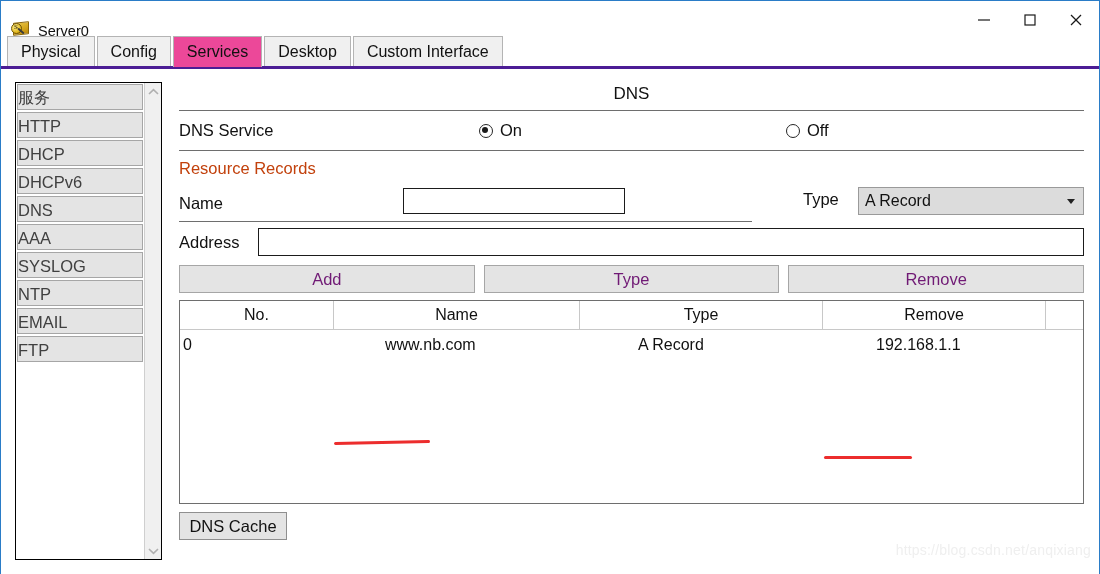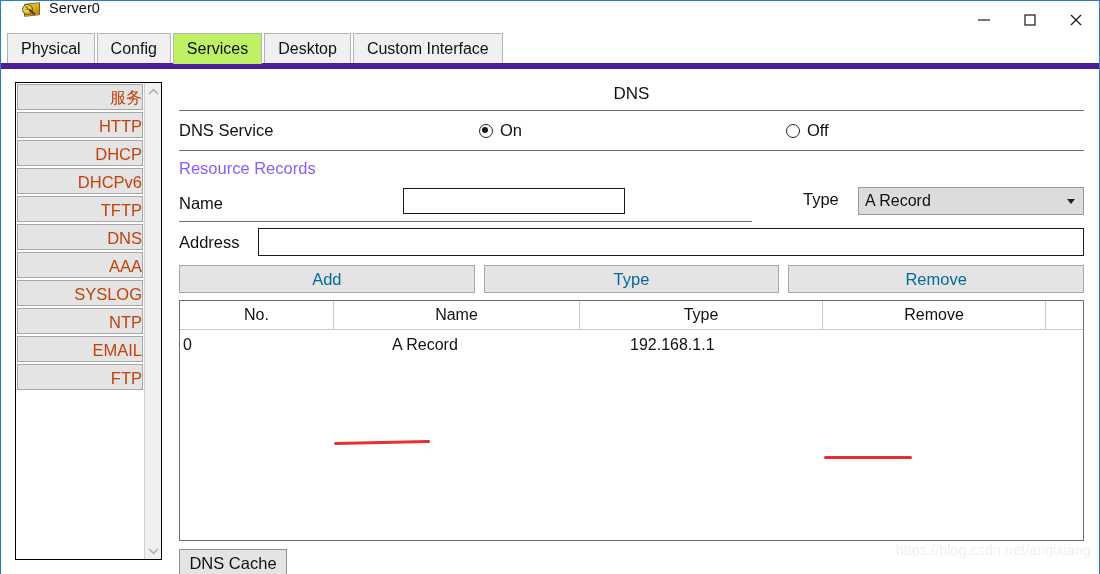--- a/index.html
+++ b/index.html
@@ -27,22 +27,22 @@
     position: absolute;
     left: 0; top: 0;
     width: 1098px;
     height: 37px;
     background: #ffffff;
     display: flex;
     align-items: center;
   }
   #title-left {
     display: flex;
-    align-items: flex-start;
-    padding-left: 20px;
+    align-items: flex-end;
+    padding-left: 9px;
     flex: 1 1 auto;
     height: 100%;
   }
   #app-icon {
     width: 20px;
     height: 18px;
     position: relative;
     margin-right: 8px;
     flex: none;
   }
@@ -104,38 +104,38 @@
   #tabstrip {
     position: absolute;
     left: 0; top: 37px;
     width: 1098px;
     height: 31px;
     background: #ffffff;
     display: flex;
     align-items: flex-end;
     padding-left: 6px;
     box-sizing: border-box;
-    border-bottom: 6px solid #4c1d95;
+    border-bottom: 3px solid #4c1d95;
   }
   .tab {
     height: 30px;
     line-height: 30px;
     padding: 0 13px;
     font-size: 16px;
     color: #111111;
     background: #f0f0f0;
     border: 1px solid #b4b4b4;
     border-bottom: none;
     margin-right: 2px;
     box-sizing: border-box;
     white-space: nowrap;
     position: relative;
   }
   .tab.active {
-    background: #bef264;
+    background: #ec4899;
     height: 31px;
     line-height: 29px;
     margin-bottom: -1px;
     z-index: 3;
     border-color: #b4b4b4;
   }
 
   
   #content {
     position: absolute;
@@ -160,23 +160,23 @@
     width: 128px;
     height: 100%;
     box-sizing: border-box;
     padding: 1px;
     background: #ffffff;
     overflow: hidden;
   }
   .svc-item {
     height: 26px;
     line-height: 26px;
-    text-align: right;
-    font-size: 16.5px;
-    color: #c2410c;
+    text-align: left;
+    font-size: 16.5px;
+    color: #404040;
     background: #e4e4e4;
     border: 1px solid #a6a6a6;
     box-sizing: border-box;
     margin-bottom: 2px;
     white-space: nowrap;
     overflow: hidden;
   }
   .svc-item.cjk {
     font-family: "DejaVu Sans", sans-serif;
     font-size: 16px;
@@ -252,21 +252,21 @@
     left: 2.4px; top: 2.4px;
     width: 6px; height: 6px;
     border-radius: 50%;
     background: #1a1a1a;
   }
   #radio-off-wrap { position: absolute; left: 607px; }
   #radio-on-wrap { position: absolute; left: 300px; }
 
   #rr-label {
     font-size: 16.5px;
-    color: #8b5cf6;
+    color: #c2410c;
     height: 32px;
     line-height: 30px;
     padding-top: 2px;
   }
   #name-row {
     height: 36px;
     position: relative;
     display: flex;
     align-items: center;
   }
@@ -350,30 +350,30 @@
     gap: 9px;
     height: 28px;
     margin-top: 3px;
   }
   .gbtn {
     flex: 1 1 0;
     background: #e4e4e4;
     border: 1px solid #a6a6a6;
     box-sizing: border-box;
     font-size: 16.5px;
-    color: #0369a1;
+    color: #701a75;
     text-align: center;
     line-height: 26px;
     font-family: "Liberation Sans", sans-serif;
     padding: 0;
   }
   #records-panel {
     margin-top: 7px;
     width: 905px;
-    height: 241px;
+    height: 204px;
     border: 1px solid #6e6e6e;
     box-sizing: border-box;
     background: #ffffff;
     position: relative;
     overflow: hidden;
   }
   #rec-head {
     display: flex;
     height: 29px;
     border-bottom: 1px solid #c8c8c8;
@@ -493,21 +493,20 @@
   </div>
 
   <div id="content">
 
     <div id="sidebar">
       <div id="service-list">
         <div class="svc-item cjk">服务</div>
         <div class="svc-item">HTTP</div>
         <div class="svc-item">DHCP</div>
         <div class="svc-item">DHCPv6</div>
-        <div class="svc-item">TFTP</div>
         <div class="svc-item">DNS</div>
         <div class="svc-item">AAA</div>
         <div class="svc-item">SYSLOG</div>
         <div class="svc-item">NTP</div>
         <div class="svc-item">EMAIL</div>
         <div class="svc-item">FTP</div>
       </div>
       <div id="sb-scrollbar">
         <div class="sb-arrow up">
           <svg width="11" height="8" viewBox="0 0 11 8">
@@ -567,20 +566,21 @@
       <div id="records-panel">
         <div id="rec-head">
           <div class="rec-th col-no">No.</div>
           <div class="rec-th col-name">Name</div>
           <div class="rec-th col-type">Type</div>
           <div class="rec-th col-det">Remove</div>
           <div class="rec-th col-end"></div>
         </div>
         <div class="rec-row">
           <div class="rec-td col-no" id="td-no">0</div>
+          <div class="rec-td col-name" id="td-name">www.nb.com</div>
           <div class="rec-td col-type" id="td-type">A Record</div>
           <div class="rec-td col-det" id="td-det">192.168.1.1</div>
           <div class="rec-td col-end"></div>
         </div>
       </div>
 
       <button id="dns-cache-btn">DNS Cache</button>
     </div>
 
     <div class="redmark" id="redmark-name"></div>

